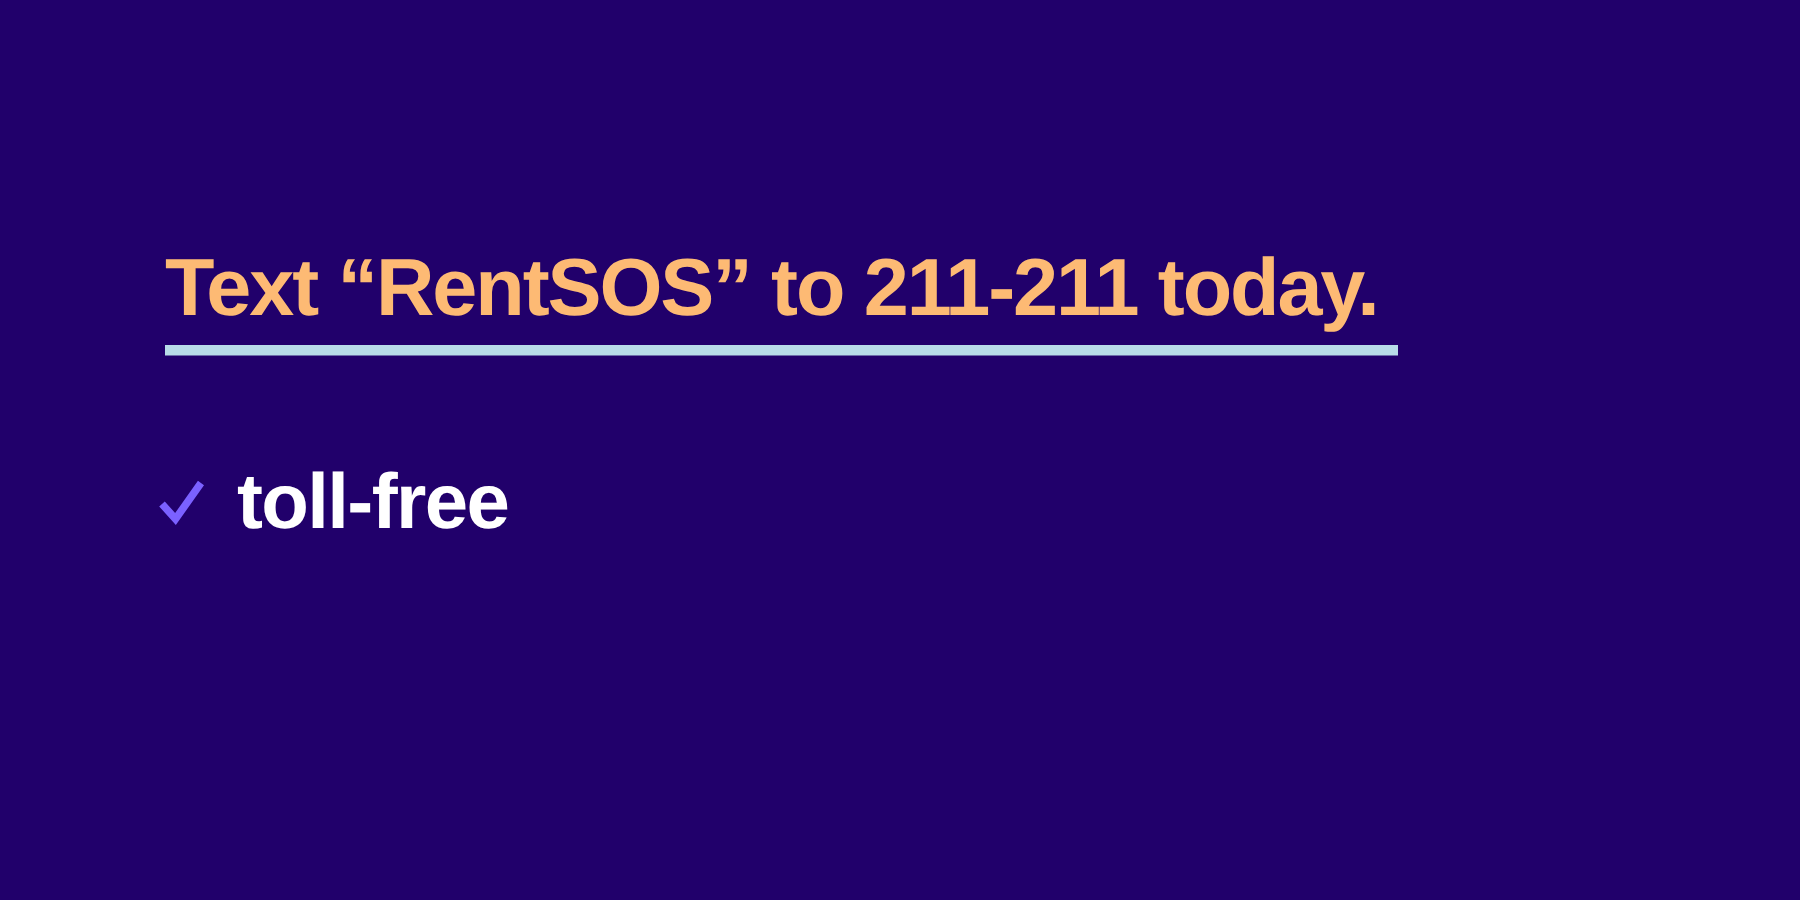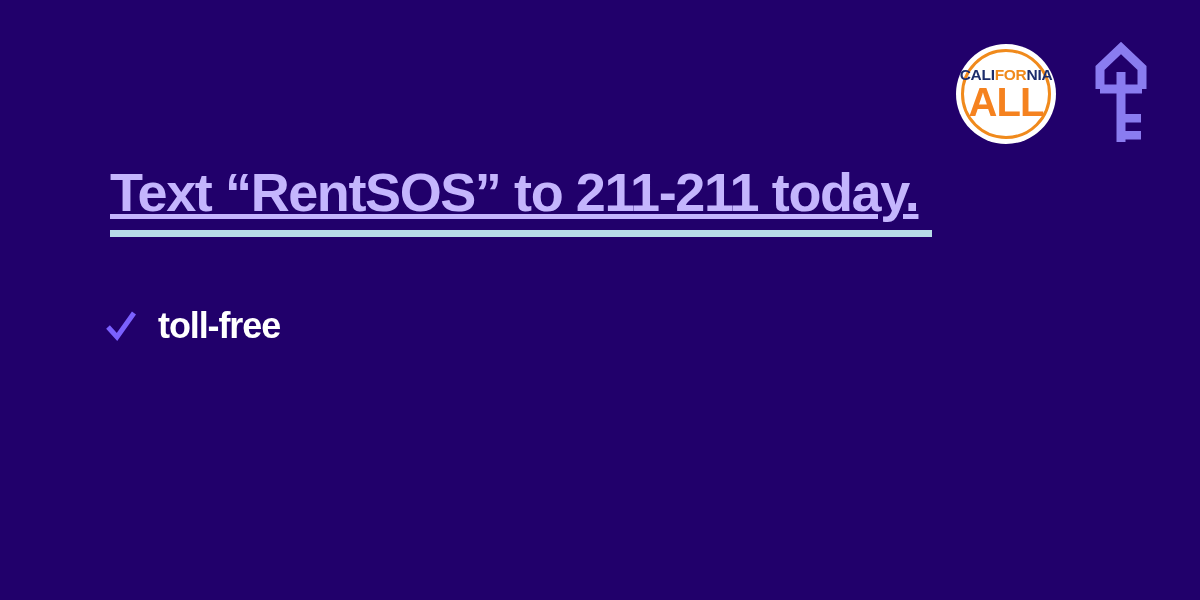--- a/index.html
+++ b/index.html
@@ -85,26 +85,25 @@
   
   #headline-block {
     position: absolute;
     left: 110px;
     top: 163px;
     width: 860px;
   }
   #headline {
     font-size: 54px;
     font-weight: bold;
-    color: #c4b5fd;
+    color: #fdba74;
     letter-spacing: -1.4px;
     line-height: 1.08;
     white-space: nowrap;
     margin: 0;
-    text-decoration: underline;
   }
   #headline-rule {
     margin-top: 9px;
     width: 822px;
     height: 7px;
     background: #b8dce8;
   }
 
   
   #benefits {
@@ -121,52 +120,32 @@
     align-items: center;
     gap: 22px;
   }
   .check-icon {
     flex: 0 0 auto;
     width: 30px;
     height: 34px;
     display: block;
   }
   .benefit-label {
-    font-size: 36px;
+    font-size: 52px;
     font-weight: bold;
     color: #ffffff;
     letter-spacing: -1.1px;
     white-space: nowrap;
   }
 </style>
 </head>
 <body>
 
 <div id="poster">
 
-  <div id="brand-row">
-
-    <div id="ca-seal">
-      <div class="seal-inner">
-        <div class="seal-california"><span class="navy">CALI</span><span class="orange">FOR</span><span class="navy">NIA</span></div>
-        <div class="seal-all">ALL</div>
-      </div>
-    </div>
-
-    <svg id="house-key" viewBox="0 0 58 104" aria-hidden="true">
-      <g fill="none" stroke="#8a7cf0" stroke-width="9" stroke-linejoin="miter" stroke-linecap="butt">
-        <path d="M8 47 V26 L29 6 L50 26 V47"></path>
-        <path d="M8 47 H50"></path>
-      </g>
-      <rect x="24.5" y="30" width="9" height="70" fill="#8a7cf0"></rect>
-      <rect x="33" y="72" width="16" height="8.5" fill="#8a7cf0"></rect>
-      <rect x="33" y="89" width="16" height="8.5" fill="#8a7cf0"></rect>
-    </svg>
-
-  </div>
 
   <div id="headline-block">
     <h1 id="headline">Text “RentSOS” to 211-211 today.</h1>
     <div id="headline-rule"></div>
   </div>
 
   <div id="benefits">
 
     <div class="benefit-item">
       <svg class="check-icon" viewBox="0 0 30 34" aria-hidden="true">

